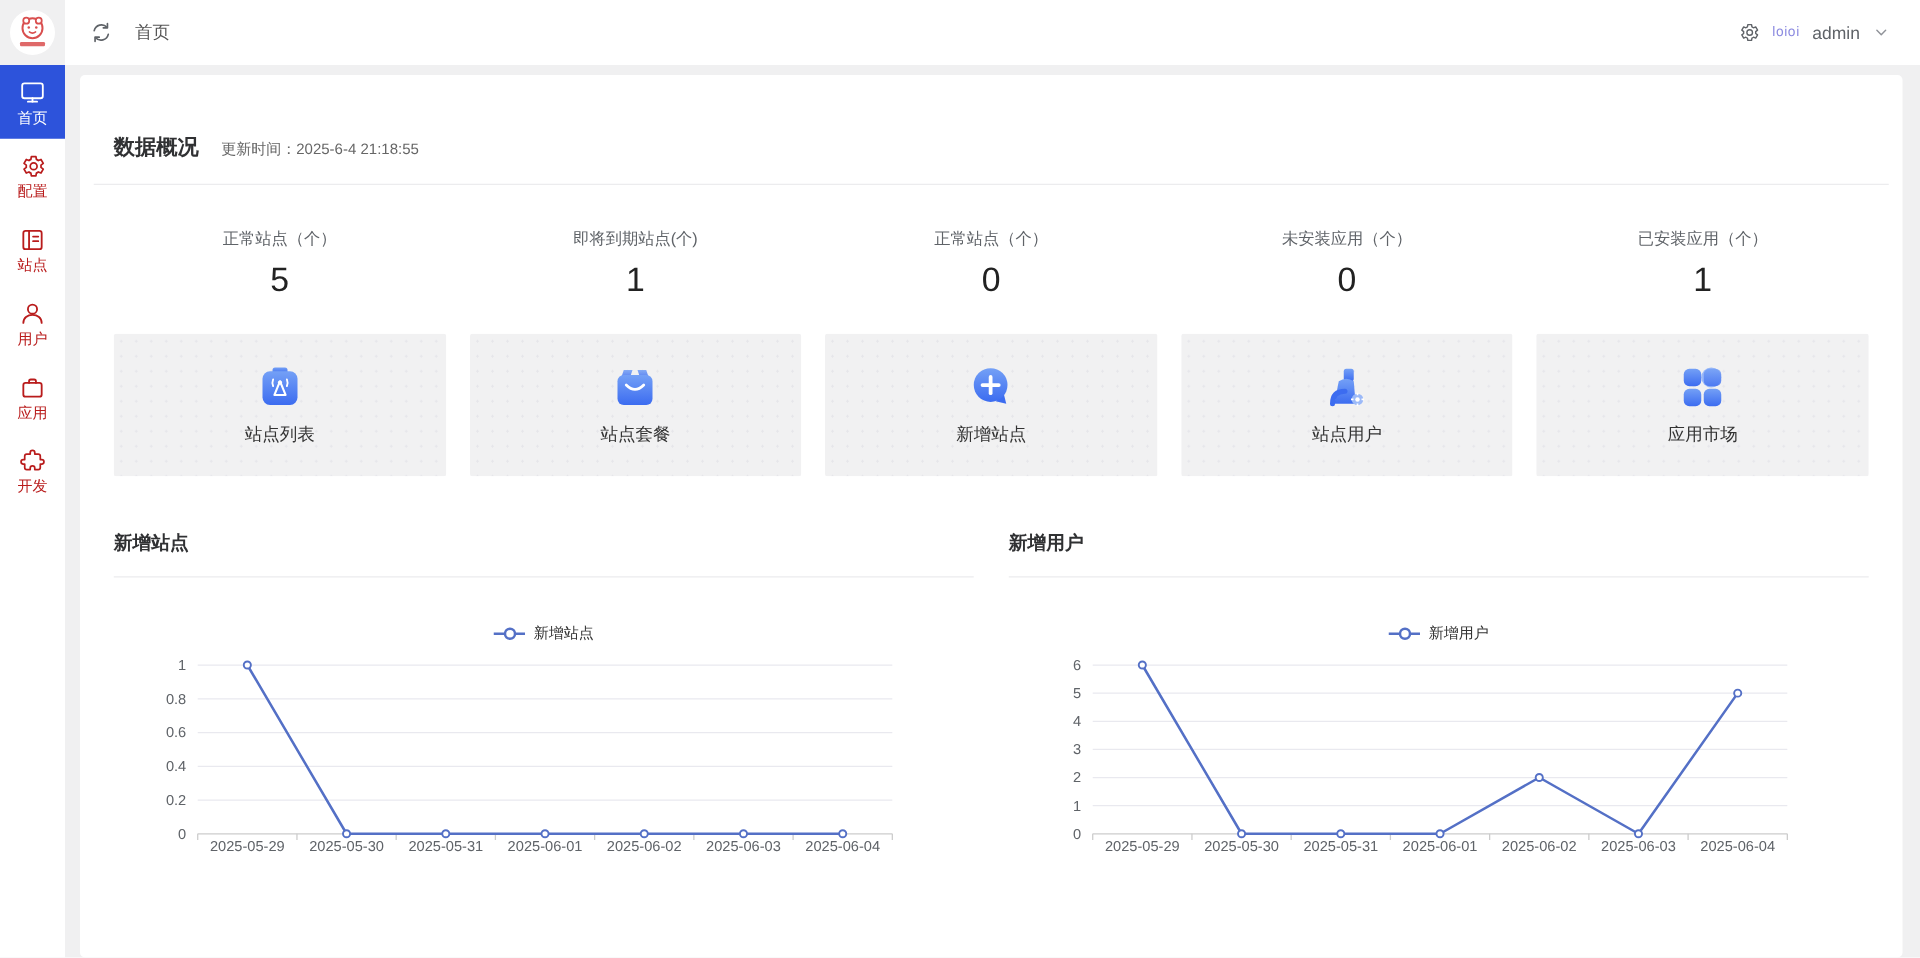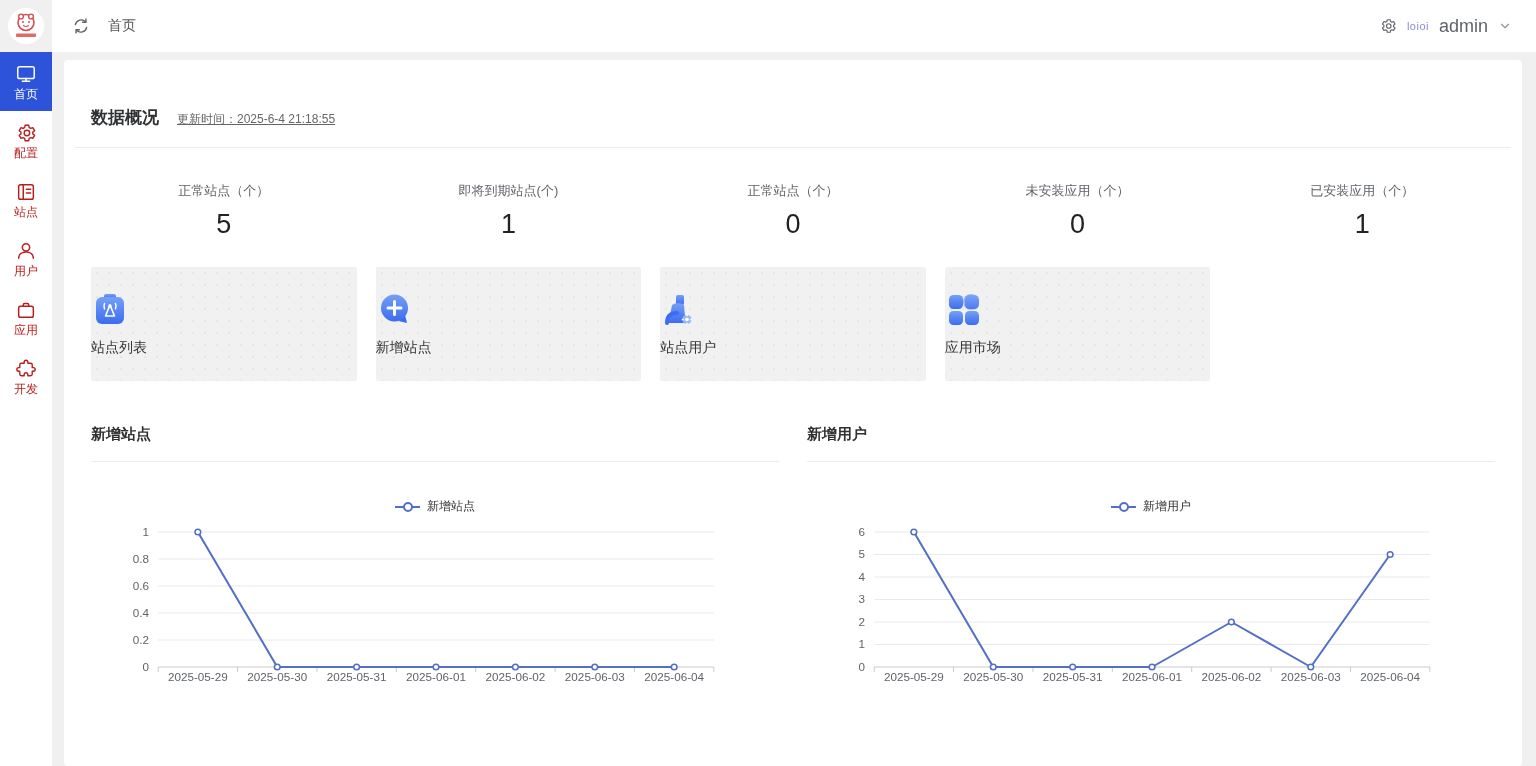--- a/index.html
+++ b/index.html
@@ -16,44 +16,44 @@
   .nav-item.active { background:#2d53db; color:#fff; }
 
   
   .main { flex:1; display:flex; flex-direction:column; min-width:0; }
   .topbar { height:52px; background:#fff; display:flex; align-items:center; justify-content:space-between; padding:0 24px 0 20px; flex-shrink:0; }
   .tb-left { display:flex; align-items:center; gap:18px; }
   .tb-right { display:flex; align-items:center; gap:10px; }
   .breadcrumb { font-size:14px; color:#555; }
   .icon-btn { width:18px; height:18px; color:#5f6368; cursor:pointer; display:block; }
   .avatar-text { font-size:11px; color:#8b8ae0; letter-spacing:.5px; cursor:pointer; }
-  .username { font-size:18px; color:#5f6368; cursor:pointer; }
+  .username { font-size:14px; color:#5f6368; cursor:pointer; }
   .chev { width:14px; height:14px; color:#909399; cursor:pointer; }
 
   .content { flex:1; padding:8px 14px 0 12px; min-height:0; }
   .card { background:#fff; border-radius:4px; height:100%; padding:0 27px; overflow:hidden; }
 
   
   .ov-head { display:flex; align-items:baseline; gap:18px; padding-top:46px; }
   .ov-title { font-size:17px; font-weight:700; color:#303133; }
-  .ov-time { font-size:12px; color:#666;text-decoration:underline; }
+  .ov-time { font-size:12px; color:#666; }
   .ov-divider { border-bottom:1px solid #ececee; margin:18px -16px 0 -16px; }
 
   
   .grid5 { display:grid; grid-template-columns:repeat(5,1fr); column-gap:19px; }
   .stats { margin-top:34px;text-align:center; }
   .stat-label { font-size:13px; color:#5f6368; }
   .stat-value { font-size:27px; color:#222; margin-top:9px; font-weight:400; }
 
   
   .shortcuts { margin-top:27px; }
   .sc-card { height:114px; border-radius:2px; background-color:#f1f1f2;
              background-image:radial-gradient(circle,#e6e6ea 1px,transparent 1px);
              background-size:12px 12px; display:flex; flex-direction:column;
-             align-items:flex-start; justify-content:center; gap:10px; cursor:pointer; }
+             align-items:center; justify-content:center; gap:10px; cursor:pointer; }
   .sc-icon { width:38px; height:38px; display:block; }
   .sc-label { font-size:14px; color:#333; }
 
   
   .charts { margin-top:44px; display:grid; grid-template-columns:1fr 1fr; column-gap:28px; }
   .chart-title { font-size:15px; font-weight:700; color:#303133; padding-bottom:17px; border-bottom:1px solid #ececee; }
   .legend { margin-top:36px; display:flex; justify-content:center; align-items:center; gap:7px; cursor:pointer; }
   .legend-mark { width:25px; height:2px; background:#5470c6; position:relative; }
   .legend-mark::after { content:""; position:absolute; left:50%; top:50%; transform:translate(-50%,-50%);
                         width:6px; height:6px; border:2px solid #5470c6; border-radius:50%; background:#fff; }
@@ -199,20 +199,28 @@
             <svg class="sc-icon" viewBox="0 0 38 38">
               <rect x="13" y="3" width="12" height="5" rx="2" fill="url(#blg)"></rect>
               <rect x="5" y="6" width="28" height="27" rx="6" fill="url(#blg)"></rect>
               <path d="M19 14 l4.5 11 h-9 z" fill="none" stroke="#fff" stroke-width="1.6" stroke-linejoin="round"></path>
               <circle cx="19" cy="15" r="1.7" fill="#fff"></circle>
               <path d="M13.5 12.5a7 7 0 0 0 0 5.4 M24.5 12.5a7 7 0 0 1 0 5.4" fill="none" stroke="#fff" stroke-width="1.5" stroke-linecap="round"></path>
             </svg>
             <span class="sc-label">站点列表</span>
           </div>
 
+          <div class="sc-card">
+            <svg class="sc-icon" viewBox="0 0 38 38">
+              <path d="M10 5 h7 l-2 6 h-7 z M21 5 h7 l2 6 h-7 z" fill="url(#blg)" opacity="0.85"></path>
+              <rect x="5" y="9" width="28" height="24" rx="5" fill="url(#blg)"></rect>
+              <path d="M12 17 q7 7 14 0" fill="none" stroke="#fff" stroke-width="2.2" stroke-linecap="round"></path>
+            </svg>
+            <span class="sc-label">站点套餐</span>
+          </div>
 
           <div class="sc-card">
             <svg class="sc-icon" viewBox="0 0 38 38">
               <path d="M29 24 l2 8 l-8.5 -2 z" fill="#3c6cf0"></path>
               <circle cx="18.5" cy="17" r="13.5" fill="url(#blg)"></circle>
               <line x1="18.5" y1="10.5" x2="18.5" y2="23.5" stroke="#fff" stroke-width="3" stroke-linecap="round"></line>
               <line x1="12" y1="17" x2="25" y2="17" stroke="#fff" stroke-width="3" stroke-linecap="round"></line>
             </svg>
             <span class="sc-label">新增站点</span>
           </div>

